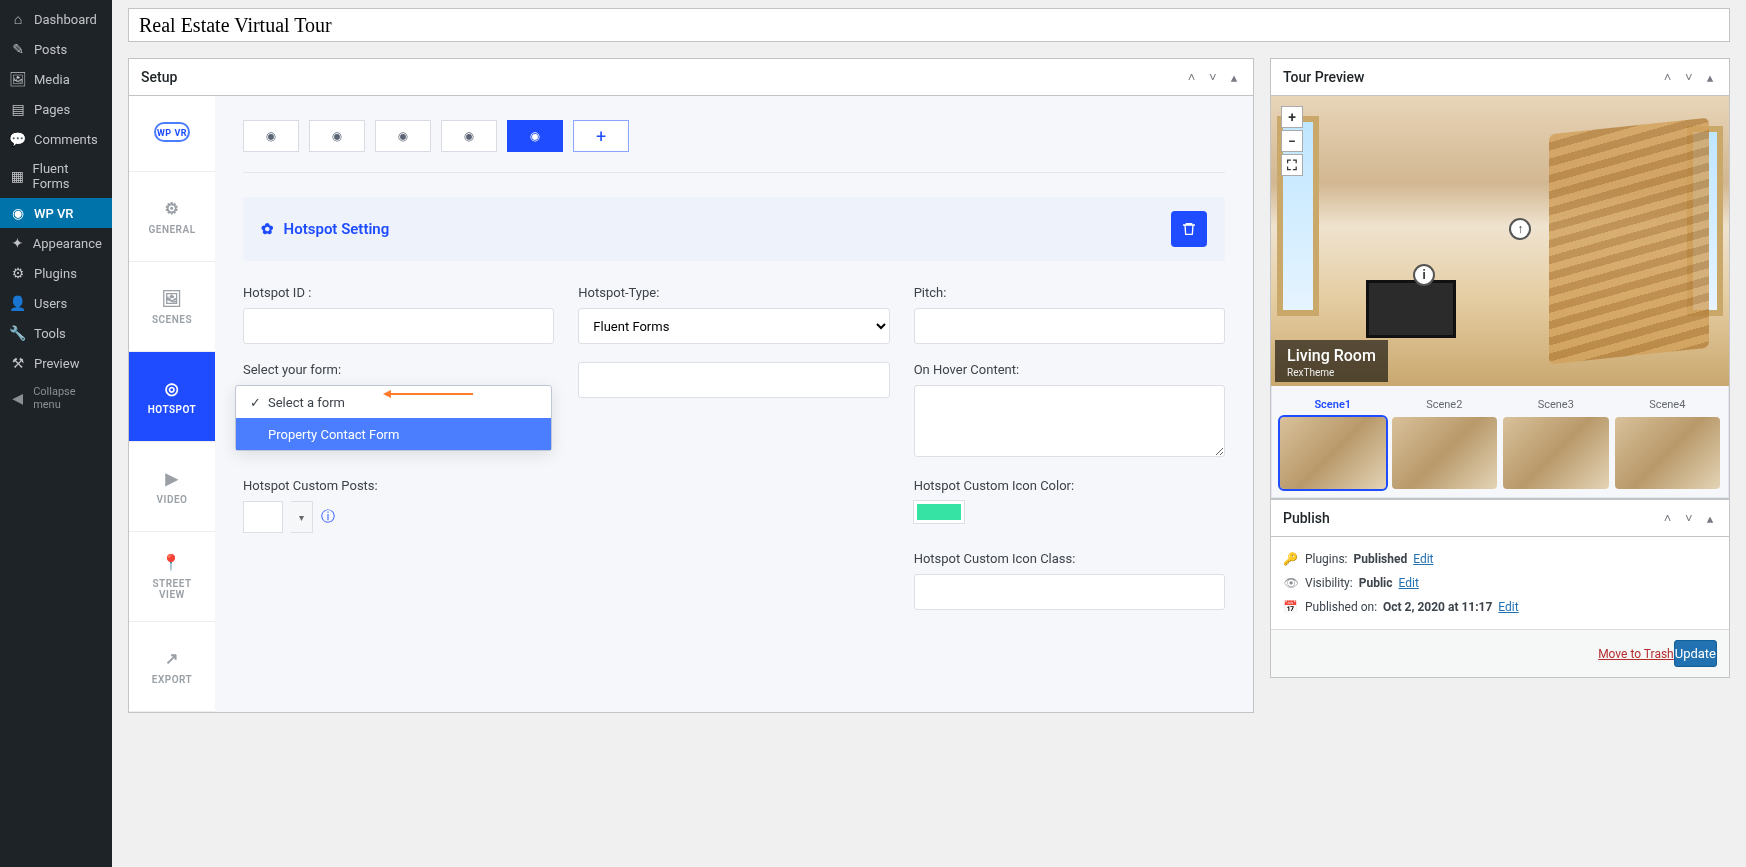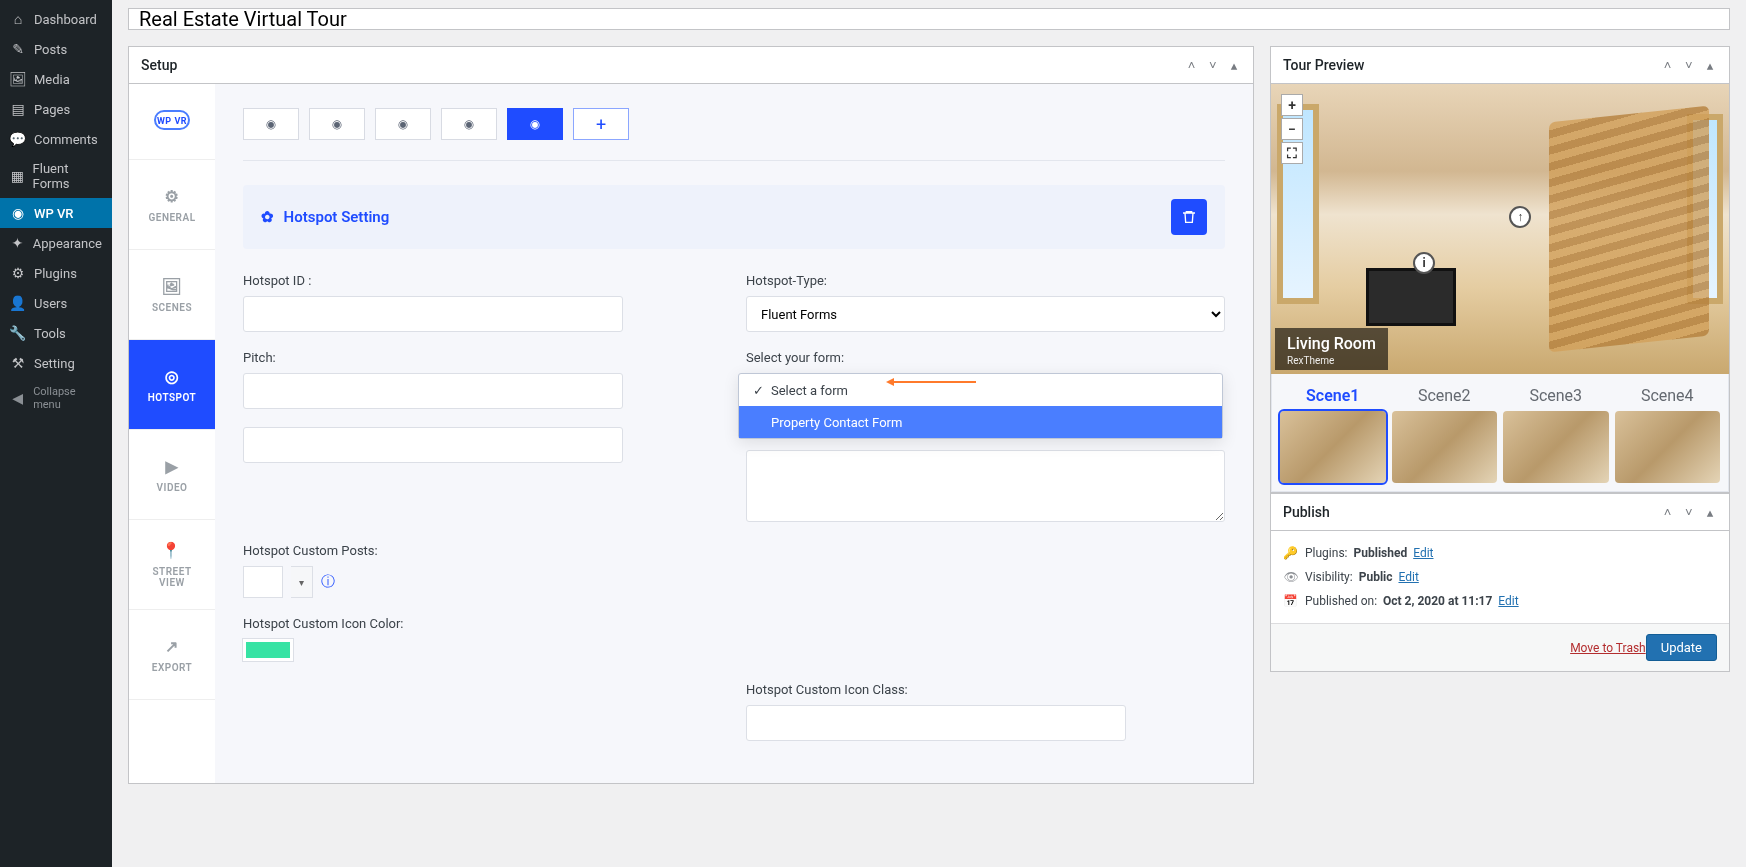--- a/index.html
+++ b/index.html
@@ -8,21 +8,21 @@
 
 .wp-sidebar { position: fixed; left: 0; top: 0; width: 112px; height: 100%; background: #1d2327; color: #f0f0f1; z-index: 100; }
 .wp-menu { list-style: none; padding: 4px 0; }
 .wp-menu li { display: flex; align-items: center; padding: 7px 10px; font-size: 13px; cursor: pointer; color: #c3c4c7; }
 .wp-menu li.current { background: #0073aa; color: #fff; font-weight: 500; }
 .wp-menu li .micon { width: 16px; height: 16px; margin-right: 8px; display: inline-flex; align-items: center; justify-content: center; font-size: 14px; }
 .wp-menu li.collapse { font-size: 11px; color: #8a8f94; }
 
 
 .main { margin-left: 112px; padding: 8px 16px 16px; }
-.page-title-input { width: 100%; padding: 4px 10px; font-size: 20px; border: 1px solid #c3c4c7; height: 22px; background: #fff; margin-bottom: 16px; }
+.page-title-input { width: 100%; padding: 4px 10px; font-size: 20px; border: 1px solid #c3c4c7; height: 34px; background: #fff; margin-bottom: 16px; font-family: Liberation Serif, serif; }
 
 .layout { display: flex; gap: 16px; align-items: flex-start; }
 .col-left { flex: 1; min-width: 0; }
 .col-right { width: 460px; flex-shrink: 0; }
 
 
 .metabox { border: 1px solid #c3c4c7; background: #fff; }
 .metabox-header { display: flex; align-items: center; justify-content: space-between; padding: 10px 12px; border-bottom: 1px solid #c3c4c7; }
 .metabox-header h2 { font-size: 14px; font-weight: 500; color: #1d2327; }
 .metabox-toggles span { display: inline-block; width: 14px; text-align: center; color: #787c82; cursor: pointer; margin-left: 4px; }
@@ -40,21 +40,21 @@
 
 .hotspot-tabs-row { display: flex; gap: 10px; border-bottom: 1px solid #e3e6ed; padding-bottom: 20px; margin-bottom: 24px; }
 .ht-btn { width: 56px; height: 32px; border: 1px solid #d8dbe3; background: #fff; display: flex; align-items: center; justify-content: center; cursor: pointer; font-size: 12px; color: #5b6474; }
 .ht-btn.active { background: #1f4cff; border-color: #1f4cff; color: #fff; }
 .ht-btn.add { border-color: #8ba6ff; color: #1f4cff; font-size: 18px; }
 
 .card-setting { background: #eef2fb; border-radius: 4px; display: flex; align-items: center; justify-content: space-between; padding: 14px 18px; margin-bottom: 24px; }
 .card-setting-title { display: flex; align-items: center; gap: 10px; font-size: 15px; font-weight: 600; color: #1f4cff; }
 .trash-btn { width: 36px; height: 36px; background: #1f4cff; color: #fff; border-radius: 4px; display: flex; align-items: center; justify-content: center; cursor: pointer; }
 
-.form-grid { display: grid; grid-template-columns: 1fr 1fr; gap: 18px 24px; }
+.form-grid { display: grid; grid-template-columns: 1fr 1fr 1fr; gap: 18px 24px; }
 .field label { display: block; font-size: 13px; color: #3c434a; margin-bottom: 8px; }
 .field input[type=text], .field select, .field textarea { width: 100%; border: 1px solid #dcdfe6; background: #fff; height: 36px; padding: 0 10px; border-radius: 3px; font-size: 13px; }
 .field textarea { height: 72px; padding: 8px 10px; }
 .field.narrow input[type=text], .field.narrow select, .field.narrow textarea { max-width: 380px; }
 
 .icon-pick { display: flex; align-items: center; gap: 8px; }
 .icon-pick .swatch { width: 40px; height: 32px; border: 1px solid #dcdfe6; background: #fff; }
 .icon-pick .dd { width: 22px; height: 32px; border: 1px solid #dcdfe6; border-left: none; background: #f6f7f9; display: flex; align-items: center; justify-content: center; font-size: 10px; color: #666; }
 .info-ico { color: #1f4cff; font-size: 14px; }
 
@@ -80,34 +80,34 @@
 .preview-img .w1 { left: 6px; top: 20px; width: 42px; height: 200px; }
 .preview-img .w2 { right: 6px; top: 30px; width: 36px; height: 190px; }
 .preview-ctrls { position: absolute; left: 10px; top: 10px; }
 .preview-ctrls .c { width: 22px; height: 22px; background: #fff; border: 1px solid #aaa; margin-bottom: 2px; display: flex; align-items: center; justify-content: center; font-size: 14px; font-weight: 600; color: #333; }
 .preview-label { position: absolute; left: 4px; bottom: 4px; background: rgba(0,0,0,.6); color: #fff; padding: 6px 12px 4px; }
 .preview-label .t1 { font-size: 16px; font-weight: 500; }
 .preview-label .t2 { font-size: 10px; display: block; margin-top: 2px; opacity: .9; }
 .preview-mark { position: absolute; background: #fff; border: 2px solid #555; border-radius: 50%; width: 22px; height: 22px; display: flex; align-items: center; justify-content: center; font-size: 12px; font-weight: 700; color: #333; }
 
 .scenes-row { display: flex; gap: 6px; padding: 12px 8px 8px; border: 1px solid #e3e6ed; border-top: none; background: #f6f7fa; }
-.scenes-row .scene { flex: 1; text-align: center; font-size: 16px; }
+.scenes-row .scene { flex: 1; text-align: center; font-size: 11px; }
 .scenes-row .scene .sn { margin-bottom: 6px; color: #646970; }
 .scenes-row .scene.active .sn { color: #1f4cff; font-weight: 600; }
 .scenes-row .scene .thumb { width: 100%; height: 72px; border-radius: 4px; background: linear-gradient(135deg,#d9c19a,#b8996a,#e4d4b6); position: relative; overflow: hidden; }
 .scenes-row .scene.active .thumb { outline: 2px solid #1f4cff; }
 
 
 .publish-body { padding: 10px 12px; font-size: 12px; color: #3c434a; }
 .publish-row { display: flex; align-items: center; gap: 6px; padding: 5px 0; }
 .publish-row .picon { width: 16px; color: #8c8f94; text-align: center; }
 .publish-row a { color: #2271b1; text-decoration: underline; }
 .publish-foot { display: flex; justify-content: flex-end; align-items: center; padding: 10px 12px; border-top: 1px solid #dcdcde; background: #f6f7f7; }
 .publish-foot .trash-link { color: #b32d2e; text-decoration: underline; font-size: 12px; }
-.btn-primary { background: #2271b1; color: #fff; border: 1px solid #135e96; padding: 5px 14px; font-size: 13px; border-radius: 3px; cursor: pointer; }
+.btn-primary { background: #2271b1; color: #fff; border: 1px solid #135e96; padding: 5px 0; font-size: 13px; border-radius: 3px; cursor: pointer; }
 </style>
 </head>
 <body>
 
 <nav class="wp-sidebar">
   <ul class="wp-menu">
     <li>
         <span class="micon">⌂</span>
         <span>Dashboard</span>
       </li>
@@ -146,21 +146,21 @@
     <li>
         <span class="micon">👤</span>
         <span>Users</span>
       </li>
     <li>
         <span class="micon">🔧</span>
         <span>Tools</span>
       </li>
     <li>
         <span class="micon">⚒</span>
-        <span>Setting</span>
+        <span>Preview</span>
       </li>
     <li class="collapse">
         <span class="micon">◀</span>
         <span>Collapse menu</span>
       </li>
   </ul>
 </nav>
 
 <div class="main">
   <input type="text" class="page-title-input" value="Real Estate Virtual Tour" style="">

